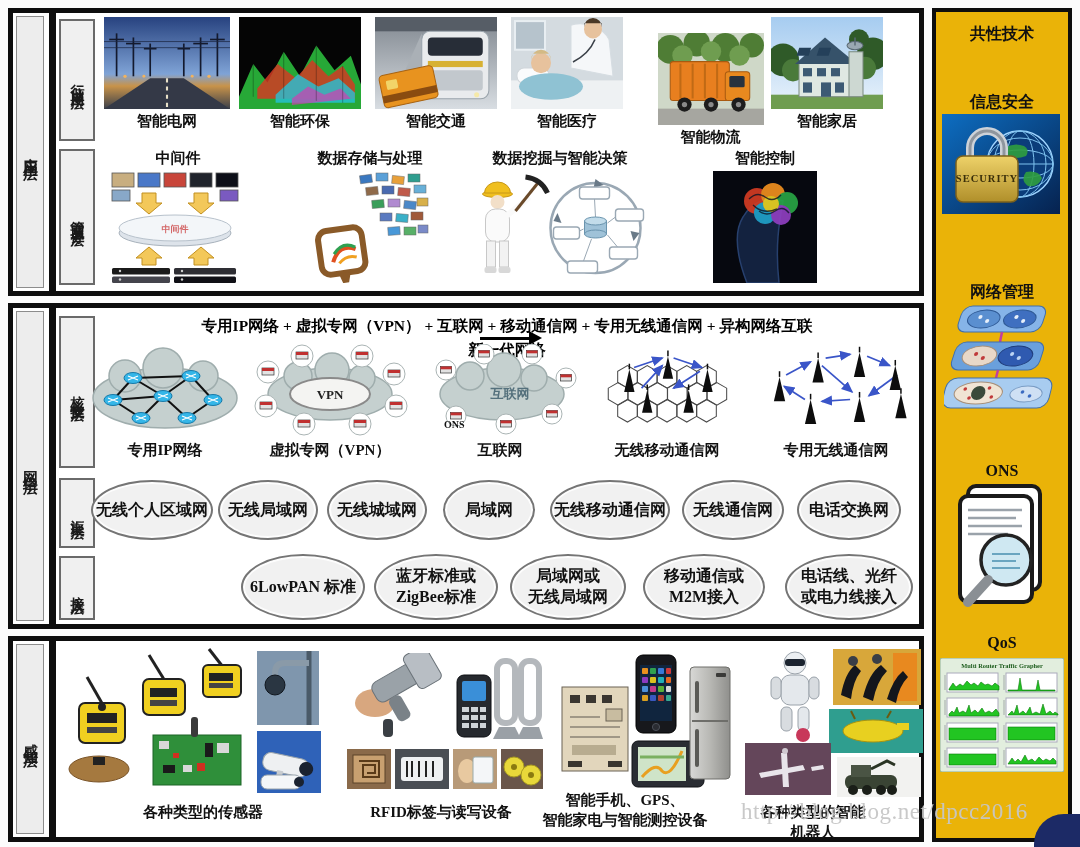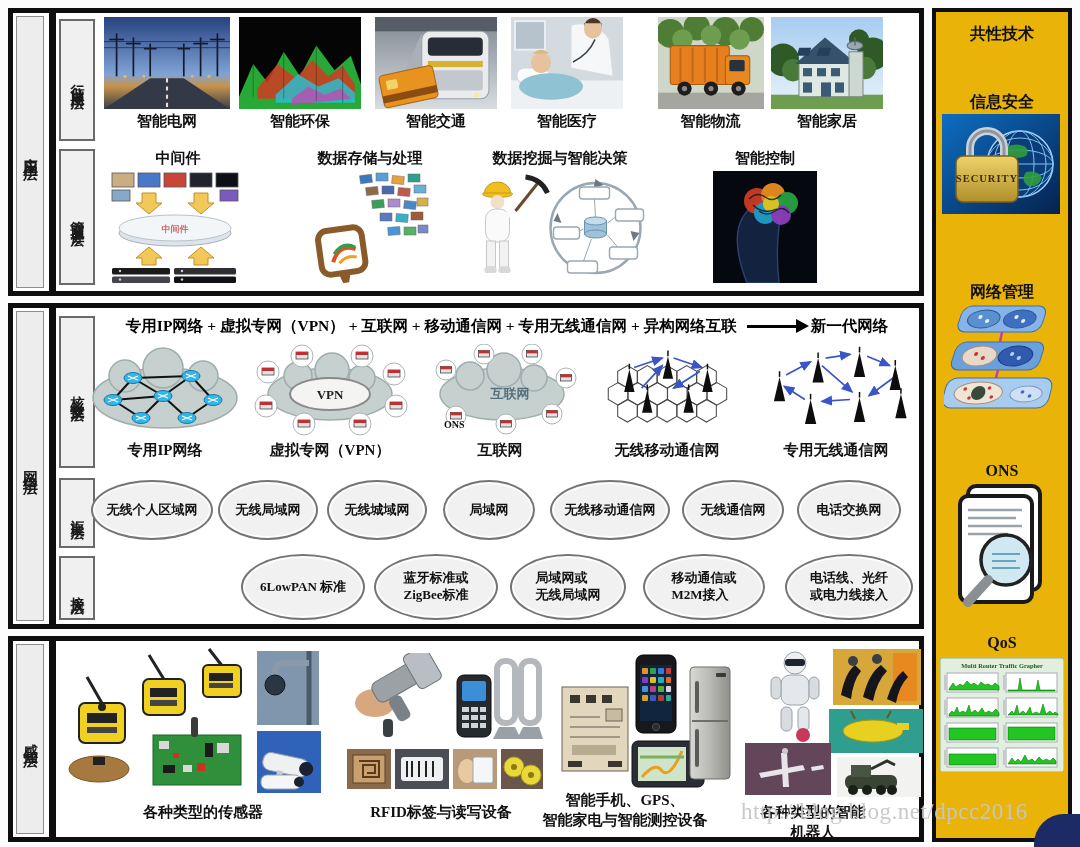--- a/index.html
+++ b/index.html
@@ -16,25 +16,25 @@
   .subbox{position:absolute;width:36px;background:#f0f0f0;border:2px solid #6a6a6a;
           display:flex;align-items:center;justify-content:center;}
   .subbox .vtext{font-size:14px;letter-spacing:3px;}
   .fig{position:absolute;margin:0;display:flex;flex-direction:column;align-items:center;}
   .fig svg{display:block;}
   .caption{font-weight:bold;font-size:15px;color:#111;white-space:pre-line;text-align:center;
            line-height:1.25;margin-top:3px;}
   .svclabel{position:absolute;font-weight:bold;font-size:15px;color:#111;text-align:center;}
   .imgbox{position:absolute;}
   .ellipse{position:absolute;background:#f1f1f1;border:2px solid #757575;border-radius:50%;
-           display:flex;align-items:center;justify-content:center;text-align:left;
-           font-weight:bold;font-size:13px;line-height:1.3;white-space:pre-line;color:#111;
+           display:flex;align-items:center;justify-content:center;text-align:center;
+           font-weight:bold;font-size:16px;line-height:1.3;white-space:pre-line;color:#111;
            box-shadow:inset 0 0 0 2px #fdfdfd;}
   .formula{position:absolute;font-weight:bold;font-size:15.5px;color:#000;white-space:nowrap;
-           display:flex;align-items:center;justify-content:center;}
+           display:flex;align-items:center;justify-content:center;flex-direction:column;}
   .long-arrow{display:inline-block;position:relative;width:52px;height:3px;background:#000;
               margin:0 12px 0 10px;}
   .long-arrow::after{content:"";position:absolute;right:-10px;top:-6px;width:0;height:0;
               border-left:13px solid #000;border-top:7px solid transparent;border-bottom:7px solid transparent;}
   .panel-label{position:absolute;width:100%;text-align:center;font-weight:bold;font-size:16px;color:#111;}
   .pcaption{position:absolute;font-weight:bold;font-size:15px;color:#111;text-align:center;
             white-space:pre-line;line-height:1.3;transform:translateX(-50%);}
   .wm{position:absolute;left:741px;top:799px;font-size:23px;color:rgba(198,198,198,.95);
       letter-spacing:.5px;z-index:60;}
   .corner{position:absolute;right:0;bottom:0;width:46px;height:33px;background:#1c2a66;
@@ -151,21 +151,21 @@
       <circle cx="30" cy="45" r="10" fill="#e7c29d"></circle>
       <path d="M20,42 a10,10 0 0 1 20,0 l-2,-6 -16,0 z" fill="#d3ba85"></path>
       <path d="M60,8 C74,4 92,10 98,22 L102,58 L60,50 Z" fill="#f5f7f9" stroke="#d6dde2"></path>
       <circle cx="82" cy="12" r="9" fill="#e7c29d"></circle>
       <path d="M73,10 a9,9 0 0 1 18,0 l0,-4 -18,0 z" fill="#4a3826"></path>
       <path d="M84,22 q-6,14 -22,22" stroke="#3a4048" stroke-width="1.6" fill="none"></path>
     </svg>
     <figcaption class="caption">智能医疗</figcaption>
   </figure>
 
-  <figure class="fig" style="left:634px;top:4px;width:96px;padding-left:31px;">
+  <figure class="fig" style="left:634px;top:20px;width:96px;padding-left:31px;">
     <svg width="106" height="92" viewBox="0 0 104 90" preserveAspectRatio="none">
       <rect width="104" height="90" fill="#cfd8c8"></rect>
       <g fill="#4f7d35">
           <circle cx="12" cy="16" r="14"></circle>
           <circle cx="38" cy="10" r="13"></circle>
           <circle cx="66" cy="14" r="14"></circle>
           <circle cx="92" cy="12" r="12"></circle>
         </g>
       <g fill="#6f9d50">
           <circle cx="24" cy="22" r="10"></circle>

